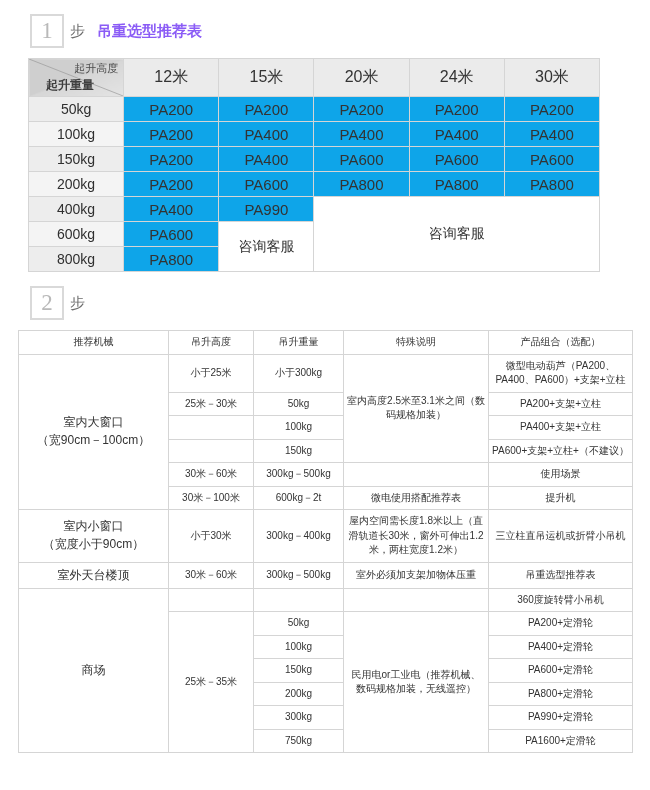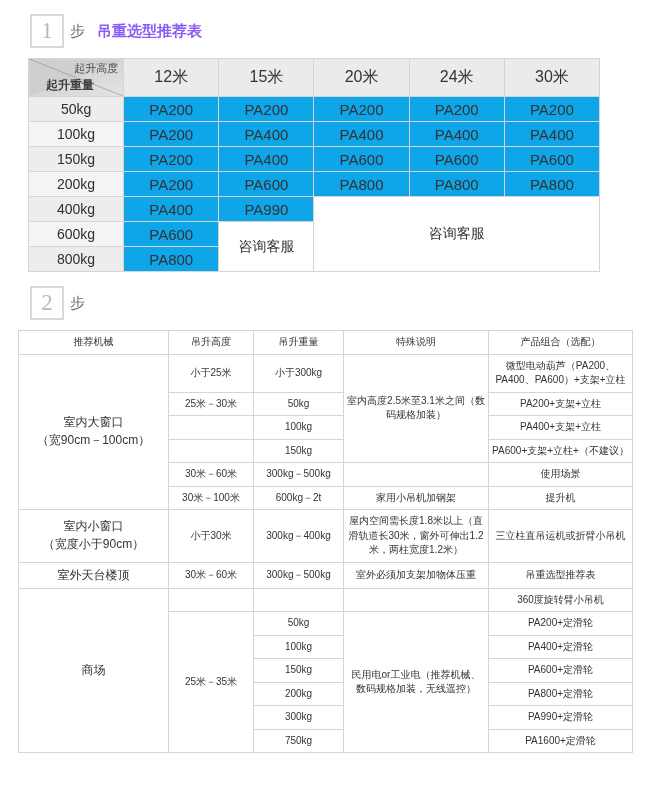--- a/index.html
+++ b/index.html
@@ -247,21 +247,21 @@
         </tr>
         <tr>
           <td>30米－60米</td>
           <td>300kg－500kg</td>
           <td></td>
           <td>使用场景</td>
         </tr>
         <tr>
           <td>30米－100米</td>
           <td>600kg－2t</td>
-          <td>家用小吊机加钢架</td>
+          <td>微电使用搭配推荐表</td>
           <td>提升机</td>
         </tr>
 
         <tr>
           <td class="scene">室内小窗口<br>（宽度小于90cm）</td>
           <td>小于30米</td>
           <td>300kg－400kg</td>
           <td>屋内空间需长度1.8米以上（直滑轨道长30米，窗外可伸出1.2米，两柱宽度1.2米）</td>
           <td>三立柱直吊运机或折臂小吊机</td>
         </tr>

